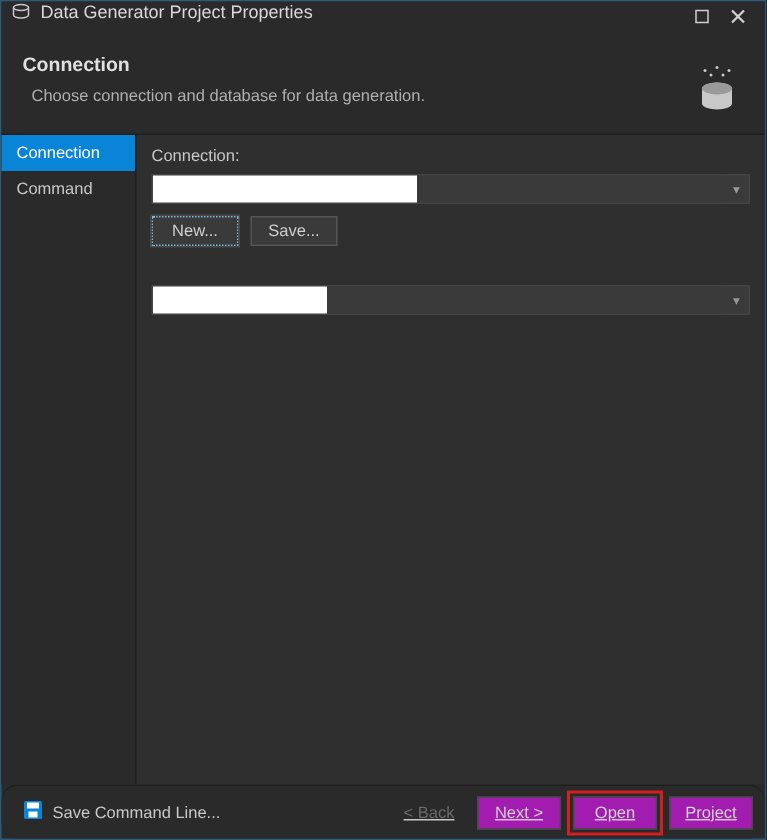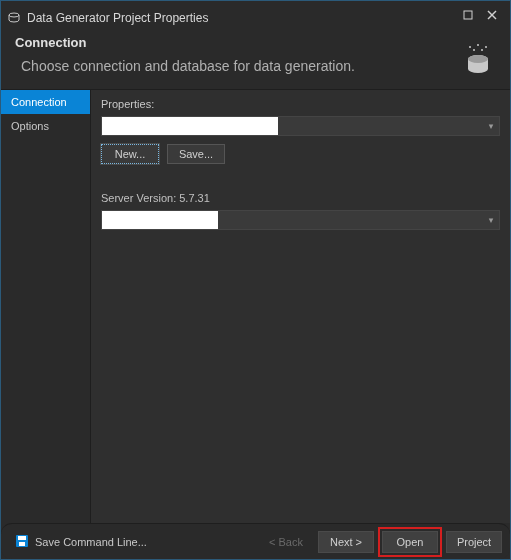--- a/index.html
+++ b/index.html
@@ -16,21 +16,21 @@
   width: 511px;
   height: 560px;
   background: #2a2a2a;
   border: 1px solid #2b5a7a;
   display: flex;
   flex-direction: column;
 }
 .titlebar {
   height: 24px;
   display: flex;
-  align-items: flex-end;
+  align-items: flex-start;
   padding: 0 6px;
   background: #2a2a2a;
 }
 .titlebar .icon {
   width: 14px;
   height: 14px;
   margin-right: 6px;
   display: flex;
   align-items: center;
   justify-content: center;
@@ -59,21 +59,21 @@
 .header .text {
   flex: 1;
 }
 .header .heading {
   font-size: 13px;
   font-weight: 600;
   color: #e0e0e0;
   margin-bottom: 8px;
 }
 .header .subheading {
-  font-size: 14px;
+  font-size: 11px;
   color: #b0b0b0;
   padding-left: 6px;
 }
 .header .big-icon {
   width: 36px;
   height: 36px;
   margin-left: 10px;
   margin-top: 6px;
 }
 .body {
@@ -179,34 +179,35 @@
 .footer-left {
   display: flex;
   align-items: center;
   gap: 6px;
   flex: 1;
 }
 .footer-right {
   display: flex;
   align-items: center;
   gap: 4px;
+  text-decoration: underline;
 }
 .link-btn {
   display: flex;
   align-items: center;
   gap: 6px;
   color: #c8c8c8;
   font-size: 11px;
   cursor: pointer;
   padding: 4px 6px;
 }
 .wiz-btn {
   min-width: 56px;
   height: 22px;
-  background: #404040;
+  background: #a21caf;
   border: 1px solid #4a4a4a;
   color: #d0d0d0;
   font-size: 11px;
   display: flex;
   align-items: center;
   justify-content: center;
   cursor: pointer;
 }
 .wiz-btn.disabled {
   color: #6a6a6a;
@@ -263,37 +264,36 @@
         <ellipse cx="18" cy="18" rx="10" ry="4" fill="#c8c8c8"></ellipse>
         <path d="M8 18 v10 a10 4 0 0 0 20 0 v-10" fill="#c8c8c8"></path>
         <ellipse cx="18" cy="18" rx="10" ry="4" fill="#9a9a9a"></ellipse>
       </svg>
     </div>
   </div>
 
   <div class="body">
     <div class="sidebar">
       <div class="item selected">Connection</div>
-      <div class="item">Options</div>
+      <div class="item">Command</div>
     </div>
 
     <div class="content">
-      <div class="field-label">Properties:</div>
+      <div class="field-label">Connection:</div>
       <div class="combo long">
         <div class="value"></div>
         <div class="rest"></div>
         <div class="arrow">▾</div>
       </div>
 
       <div class="btn-row">
         <div class="btn focused">New...</div>
         <div class="btn">Save...</div>
       </div>
 
-      <div class="server-version">Server Version: 5.7.31</div>
 
       <div class="combo short">
         <div class="value"></div>
         <div class="rest"></div>
         <div class="arrow">▾</div>
       </div>
     </div>
   </div>
 
   <div class="footer">

